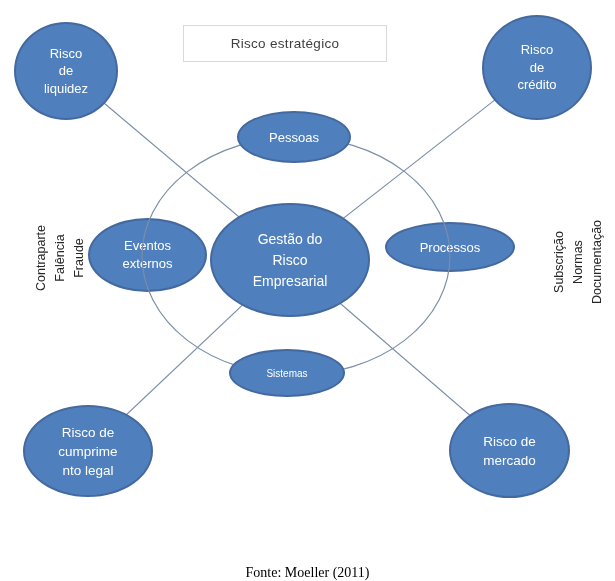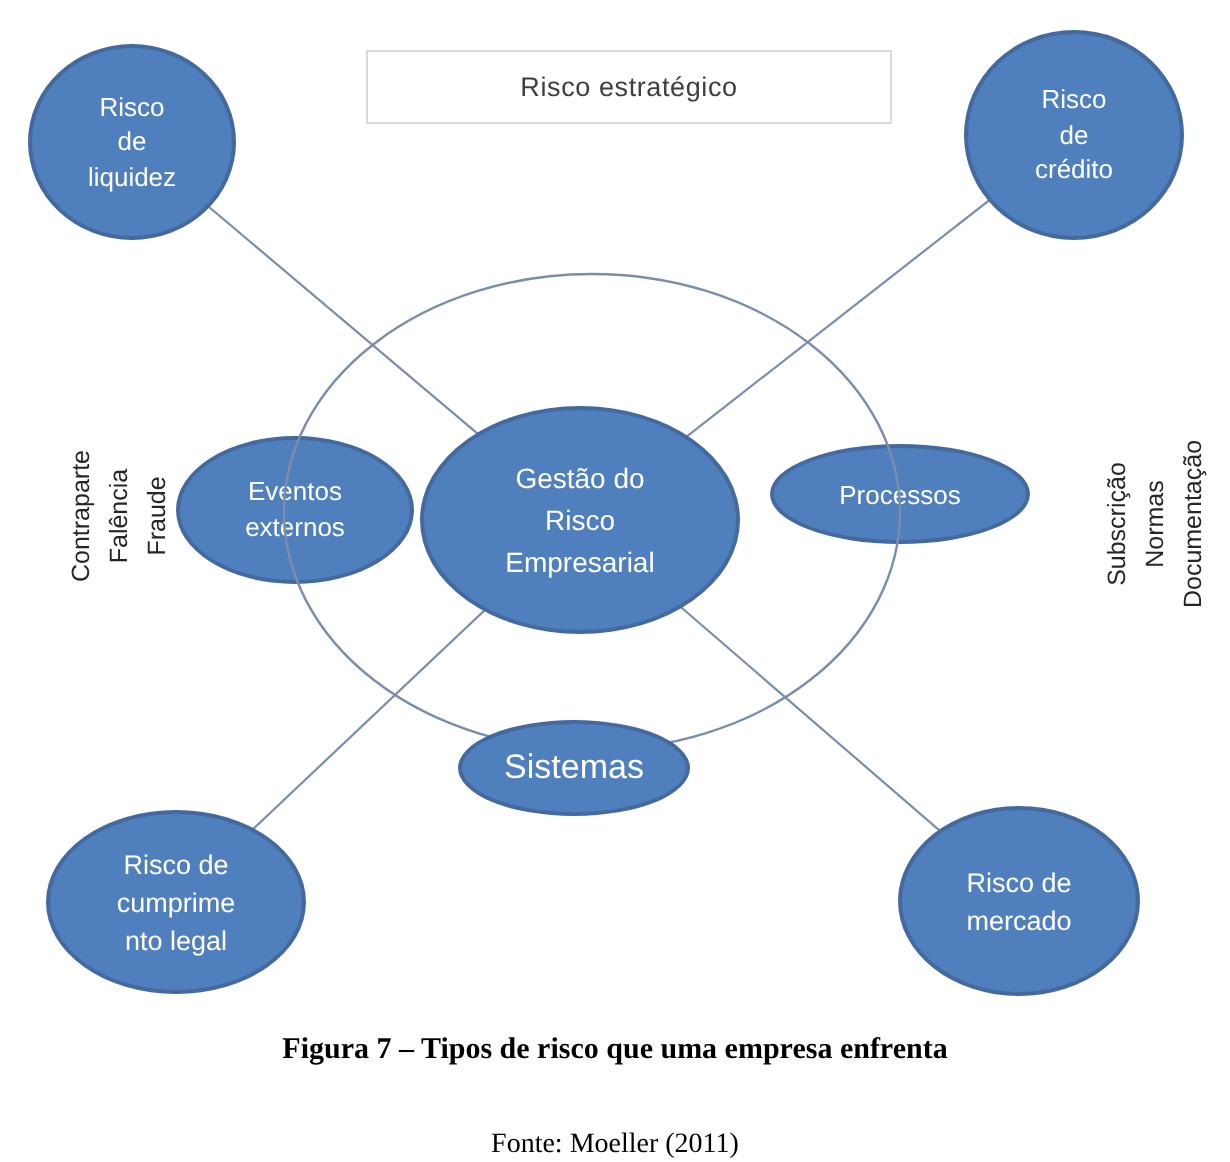--- a/index.html
+++ b/index.html
@@ -31,37 +31,37 @@
     white-space: pre-line;
     z-index: 3;
   }
   .node.under-ring { z-index: 1; }
   .node-tl { left: 14px;  top: 22px;  width: 104px; height: 98px;  font-size: 13px; line-height: 17.5px; }
   .node-tr { left: 482px; top: 15px;  width: 110px; height: 105px; font-size: 13px; line-height: 17.5px; }
   .node-bl { left: 23px;  top: 405px; width: 130px; height: 92px;  font-size: 13.5px; line-height: 19px; }
   .node-br { left: 449px; top: 403px; width: 121px; height: 95px;  font-size: 13.5px; line-height: 19px; }
   .node-top    { left: 237px; top: 111px; width: 114px; height: 52px; font-size: 13px; }
   .node-right  { left: 385px; top: 222px; width: 130px; height: 50px; font-size: 13px; }
-  .node-bottom { left: 229px; top: 360px; width: 116px; height: 48px; font-size: 17px; }
+  .node-bottom { left: 229px; top: 349px; width: 116px; height: 48px; font-size: 10px; }
   .node-left   { left: 88px;  top: 218px; width: 119px; height: 74px; font-size: 13px; line-height: 18px; }
   .node-center { left: 210px; top: 203px; width: 160px; height: 114px; font-size: 14px; line-height: 21px; text-align: center; }
   .banner {
     position: absolute;
     box-sizing: border-box;
     border: 1px solid var(--box-border, #d9d9d9);
     background: #ffffff;
     display: flex;
     align-items: center;
     justify-content: center;
     color: var(--box-text, #3f3f3f);
     font-size: 13.5px;
     letter-spacing: 0.3px;
     z-index: 0;
   }
-  .banner-top    { left: 183px; top: 25px;  width: 263px; height: 37px; }
+  .banner-top    { left: 183px; top: 25px;  width: 204px; height: 37px; }
   .banner-bottom { left: 185px; top: 453px; width: 228px; height: 42px; }
   .side-label {
     position: absolute;
     transform: translate(-50%, -50%) rotate(-90deg);
     white-space: pre-line;
     text-align: center;
     font-size: 12.5px;
     line-height: 19px;
     color: var(--side-text, #262626);
     z-index: 0;
@@ -99,34 +99,34 @@
   <div class="node under-ring node-right">Processos</div>
 
   <svg class="connector-layer" width="615" height="581" viewBox="0 0 615 581">
     <ellipse cx="296" cy="256" rx="154" ry="119" fill="none" stroke="#7b8da8" stroke-width="1.2"></ellipse>
     <line x1="66" y1="71" x2="290" y2="260" stroke="#7b8da8" stroke-width="1.1"></line>
     <line x1="537" y1="67" x2="290" y2="260" stroke="#7b8da8" stroke-width="1.1"></line>
     <line x1="88" y1="451" x2="290" y2="260" stroke="#7b8da8" stroke-width="1.1"></line>
     <line x1="510" y1="450" x2="290" y2="260" stroke="#7b8da8" stroke-width="1.1"></line>
   </svg>
 
+  <div class="node node-top">Pessoas</div>
   <div class="node node-bottom">Sistemas</div>
 
   <div class="node node-center">Gestão do
 Risco
 Empresarial</div>
 
   <div class="node node-tl">Risco
 de
 liquidez</div>
   <div class="node node-tr">Risco
 de
 crédito</div>
   <div class="node node-bl">Risco de
 cumprime
 nto legal</div>
   <div class="node node-br">Risco de
 mercado</div>
 
-  <div class="caption caption-title">Figura 7 – Tipos de risco que uma empresa enfrenta</div>
   <div class="caption caption-source">Fonte: Moeller (2011)</div>
 
 </div>
 
 </body></html>

